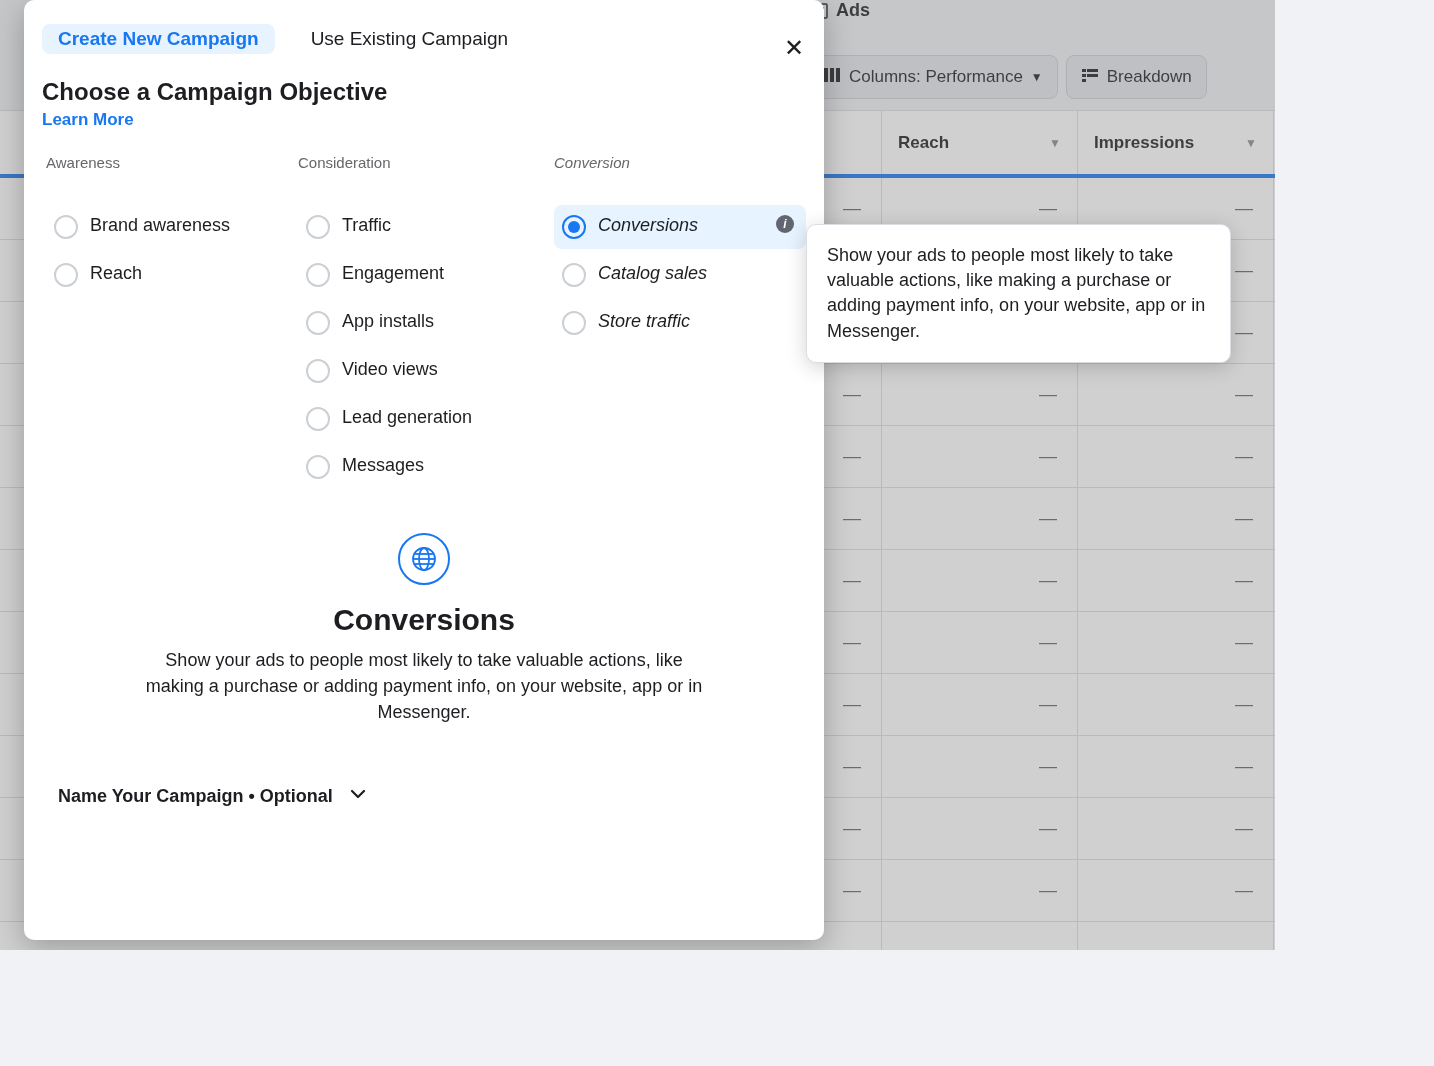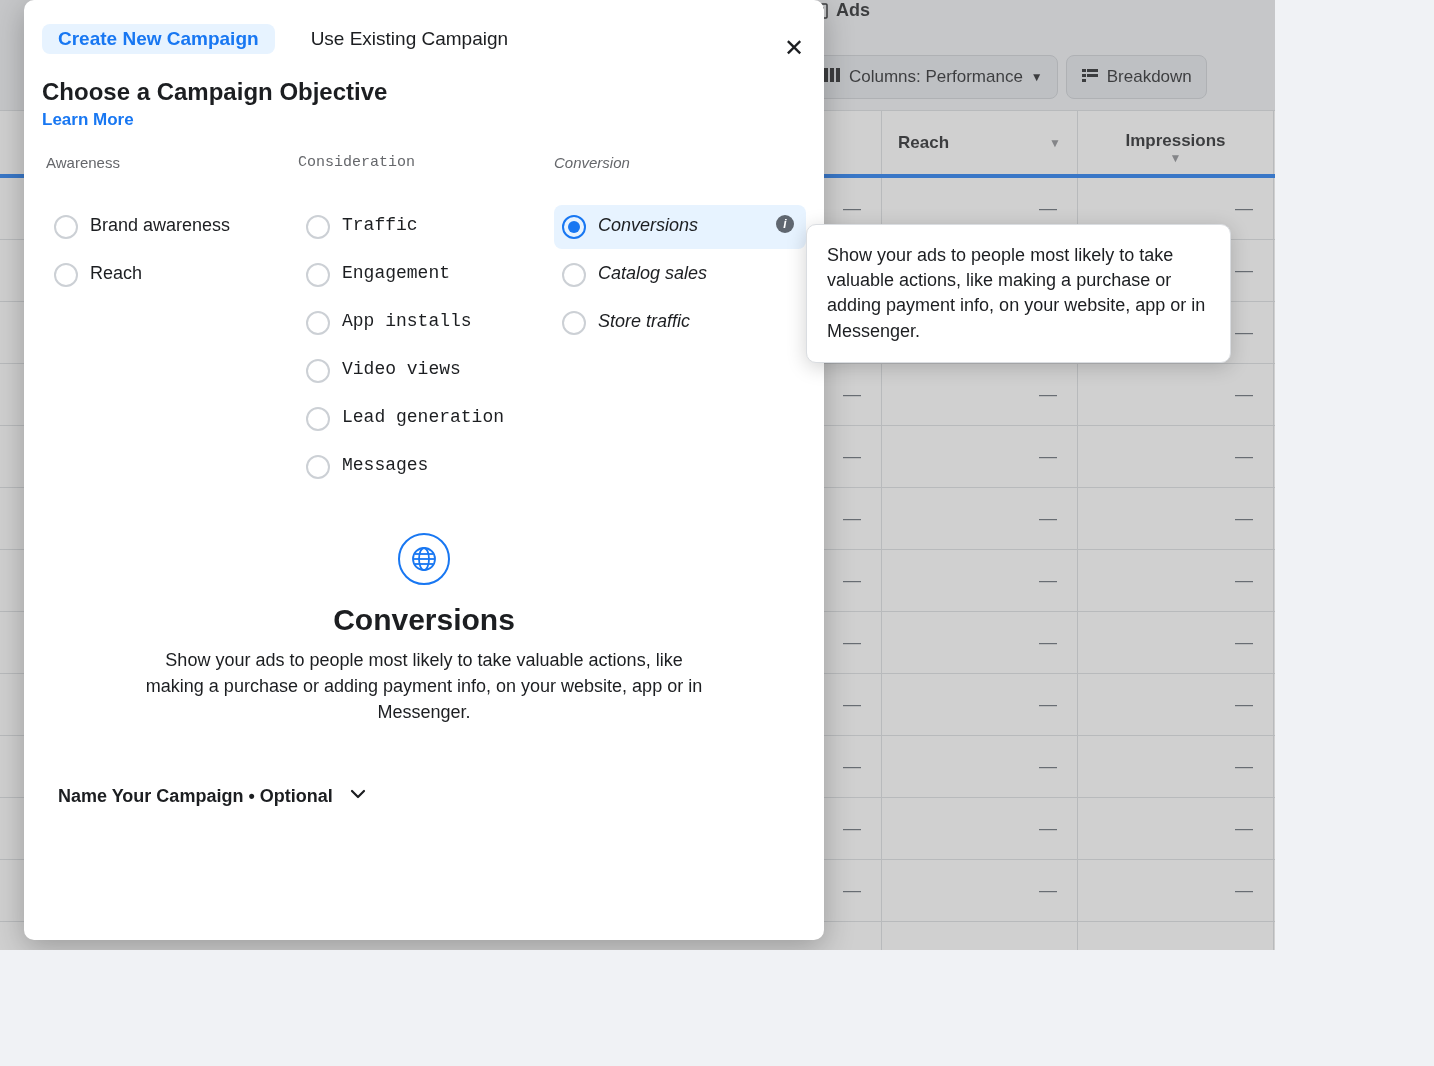--- a/index.html
+++ b/index.html
@@ -154,21 +154,21 @@
   }
   
   .objectives {
     display: flex;
     gap: 6px;
   }
   .obj-col {
     flex: 1;
   }
   .obj-col.aw { flex: 0 0 250px; padding-left: 4px;}
-  .obj-col.co { flex: 0 0 250px; font-family: Liberation Mono, monospace; }
+  .obj-col.co { flex: 0 0 250px; }
   .obj-col.cv { flex: 1; font-style: italic; }
   .obj-col h4 {
     font-size: 15px;
     color: #65676b;
     font-weight: 400;
     margin-bottom: 34px;
   }
   .radio-item {
     display: flex;
     align-items: flex-start;
@@ -350,21 +350,21 @@
   </div>
 </div>
 
 <div class="bg-table">
   <div class="header-row">
     <div class="th" style="width:882px;border-left:none;"></div>
     <div class="th" style="width:196px;">
       <span>Reach</span>
         <span class="caret">▼</span>
     </div>
-    <div class="th" style="width:196px;flex-direction:column;">
+    <div class="th" style="width:196px;">
       <span>Impressions</span>
         <span class="caret">▼</span>
     </div>
   </div>
   <div id="table-body">
       <div class="body-row">
         <div class="td" style="width:882px;border-left:none;justify-content:flex-end;">—</div>
         <div class="td" style="width:196px;">—</div>
         <div class="td" style="width:196px;">—</div>
       </div>

